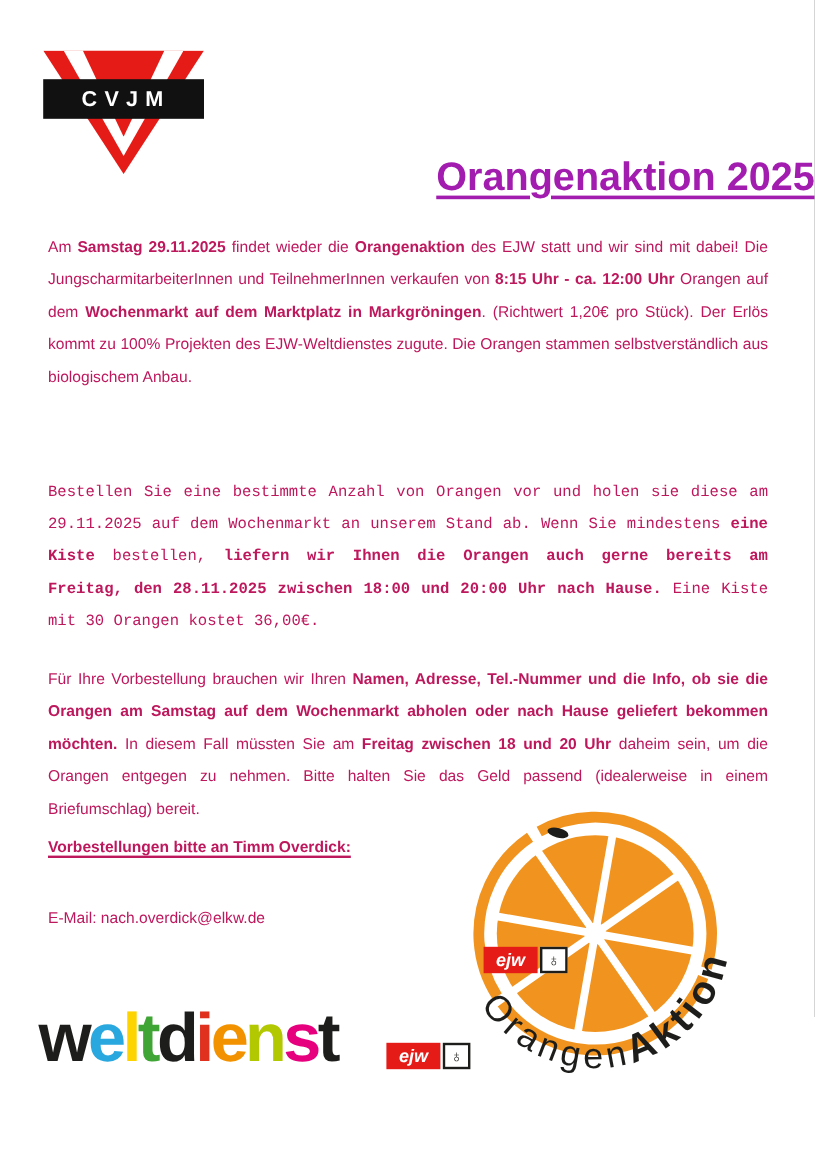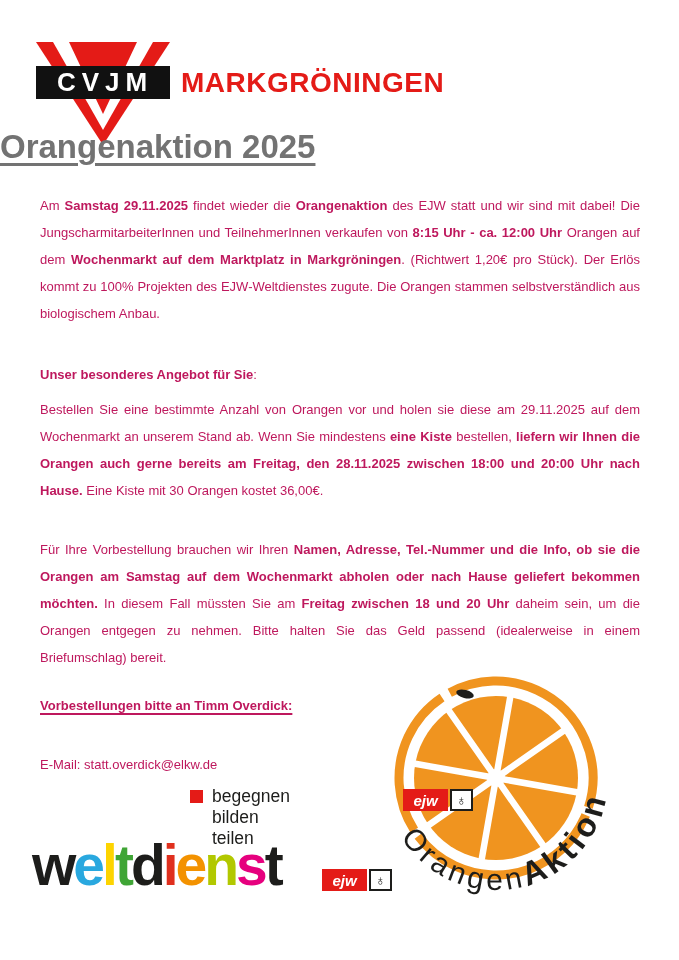--- a/index.html
+++ b/index.html
@@ -10,36 +10,36 @@
   }
   
   .tri{position:absolute;}
   .tri-outer{left:36px; top:42px; width:134px; height:103px; background:#e41b17;
     clip-path:polygon(0 0,100% 0,50% 100%);}
   .tri-white{left:53px; top:42px; width:100px; height:88px; background:#ffffff;
     clip-path:polygon(0 0,100% 0,50% 100%);}
   .tri-inner{left:69px; top:42px; width:68px; height:72px; background:#e41b17;
     clip-path:polygon(0 0,100% 0,50% 100%);}
   .cvjm-bar{position:absolute; left:36px; top:66px; width:134px; height:33px;
-    background:#111111; color:#ffffff; font-weight:bold; font-size:26px;
+    background:#111111; color:#ffffff; font-weight:bold; font-size:18px;
     letter-spacing:6px; display:flex; align-items:center; justify-content:center;
     padding-left:4px; box-sizing:border-box;}
   .org-name{position:absolute; left:181px; top:67px; font-size:28px; font-weight:bold;
     color:#e41b17; letter-spacing:0.5px;}
   
-  .title{position:absolute; left:0; top:128px; width:679px; margin:0; text-align:left;
-    font-size:33px; font-weight:bold; color:#737373;
+  .title{position:absolute; left:0; top:128px; width:679px; margin:0; text-align:right;
+    font-size:33px; font-weight:bold; color:#a21caf;
     text-decoration:underline; text-decoration-thickness:3px; text-underline-offset:5px;}
   
   .body{position:absolute; left:40px; width:600px; margin:0; font-size:13px;
     line-height:27px; text-align:justify; color:#be185d;}
   .p1{top:192px;}
   .offer-heading{top:361px; text-align:left;}
-  .p3{top:396px;}
-  .p4{top:536px;}
+  .p3{top:396px;font-family:Liberation Mono, monospace;}
+  .p4{top:552px;}
   .contact-heading{top:692px; font-weight:bold; text-decoration:underline;
     text-decoration-thickness:2px; text-underline-offset:3px; text-align:left;}
   .phone{top:711px; text-align:left;}
   .email{top:751px; text-align:left;}
   
   .tagline{position:absolute; left:190px; top:786px; display:flex; align-items:flex-start;}
   .red-sq{width:13px; height:13px; background:#e41b17; margin-top:4px; margin-right:9px;}
   .tagline-lines{font-size:17.5px; line-height:21px; color:#1d1d1b;}
   .weltdienst{position:absolute; left:32px; top:835px; font-size:57px; font-weight:bold;
     letter-spacing:-3px; line-height:60px; white-space:nowrap;}
@@ -61,40 +61,30 @@
 <body>
 
 <div class="page">
 
   <div>
     <div class="tri tri-outer"></div>
     <div class="tri tri-white"></div>
     <div class="tri tri-inner"></div>
     <div class="cvjm-bar">CVJM</div>
   </div>
-  <div class="org-name">MARKGRÖNINGEN</div>
 
   <h1 class="title">Orangenaktion 2025</h1>
 
   <p class="body p1"><span>Am </span><span style="font-weight: bold;">Samstag 29.11.2025</span><span> findet wieder die </span><span style="font-weight: bold;">Orangenaktion</span><span> des EJW statt und wir sind mit dabei! Die JungscharmitarbeiterInnen und TeilnehmerInnen verkaufen von </span><span style="font-weight: bold;">8:15 Uhr - ca. 12:00 Uhr</span><span> Orangen auf dem </span><span style="font-weight: bold;">Wochenmarkt auf dem Marktplatz in Markgröningen</span><span>. (Richtwert 1,20€ pro Stück). Der Erlös kommt zu 100% Projekten des EJW-Weltdienstes zugute. Die Orangen stammen selbstverständlich aus biologischem Anbau.</span></p>
-  <p class="body offer-heading"><span style="font-weight: bold;">Unser besonderes Angebot für Sie</span><span>:</span></p>
   <p class="body p3"><span>Bestellen Sie eine bestimmte Anzahl von Orangen vor und holen sie diese am 29.11.2025 auf dem Wochenmarkt an unserem Stand ab. Wenn Sie mindestens </span><span style="font-weight: bold;">eine Kiste</span><span> bestellen, </span><span style="font-weight: bold;">liefern wir Ihnen die Orangen auch gerne bereits am Freitag, den 28.11.2025 zwischen 18:00 und 20:00 Uhr nach Hause.</span><span> Eine Kiste mit 30 Orangen kostet 36,00€.</span></p>
   <p class="body p4"><span>Für Ihre Vorbestellung brauchen wir Ihren </span><span style="font-weight: bold;">Namen, Adresse, Tel.-Nummer und die Info, ob sie die Orangen am Samstag auf dem Wochenmarkt abholen oder nach Hause geliefert bekommen möchten.</span><span> In diesem Fall müssten Sie am </span><span style="font-weight: bold;">Freitag zwischen 18 und 20 Uhr</span><span> daheim sein, um die Orangen entgegen zu nehmen. Bitte halten Sie das Geld passend (idealerweise in einem Briefumschlag) bereit.</span></p>
 
   <p class="body contact-heading">Vorbestellungen bitte an Timm Overdick:</p>
-  <p class="body email">E-Mail: statt.overdick@elkw.de</p>
+  <p class="body email">E-Mail: nach.overdick@elkw.de</p>
 
-  <div class="tagline">
-    <span class="red-sq"></span>
-    <div class="tagline-lines">
-      <div>begegnen</div>
-      <div>bilden</div>
-      <div>teilen</div>
-    </div>
-  </div>
   <div class="weltdienst"><span style="color: rgb(29, 29, 27);">w</span><span style="color: rgb(41, 168, 223);">e</span><span style="color: rgb(253, 212, 0);">l</span><span style="color: rgb(63, 165, 53);">t</span><span style="color: rgb(29, 29, 27);">d</span><span style="color: rgb(224, 48, 30);">i</span><span style="color: rgb(243, 146, 0);">e</span><span style="color: rgb(178, 200, 0);">n</span><span style="color: rgb(230, 0, 126);">s</span><span style="color: rgb(29, 29, 27);">t</span></div>
   <div class="ejw-badge wd-ejw">
     <span class="ejw-red">ejw</span>
     <span class="ejw-sym">♁</span>
   </div>
 
   <svg class="orange-logo" viewBox="-125 -115 265 250" xmlns="http://www.w3.org/2000/svg">
 
     <circle cx="0" cy="0" r="97" fill="none" stroke="#f0941f" stroke-width="9" stroke-dasharray="200 7 150 9 230 8" transform="rotate(25)"></circle>
 

